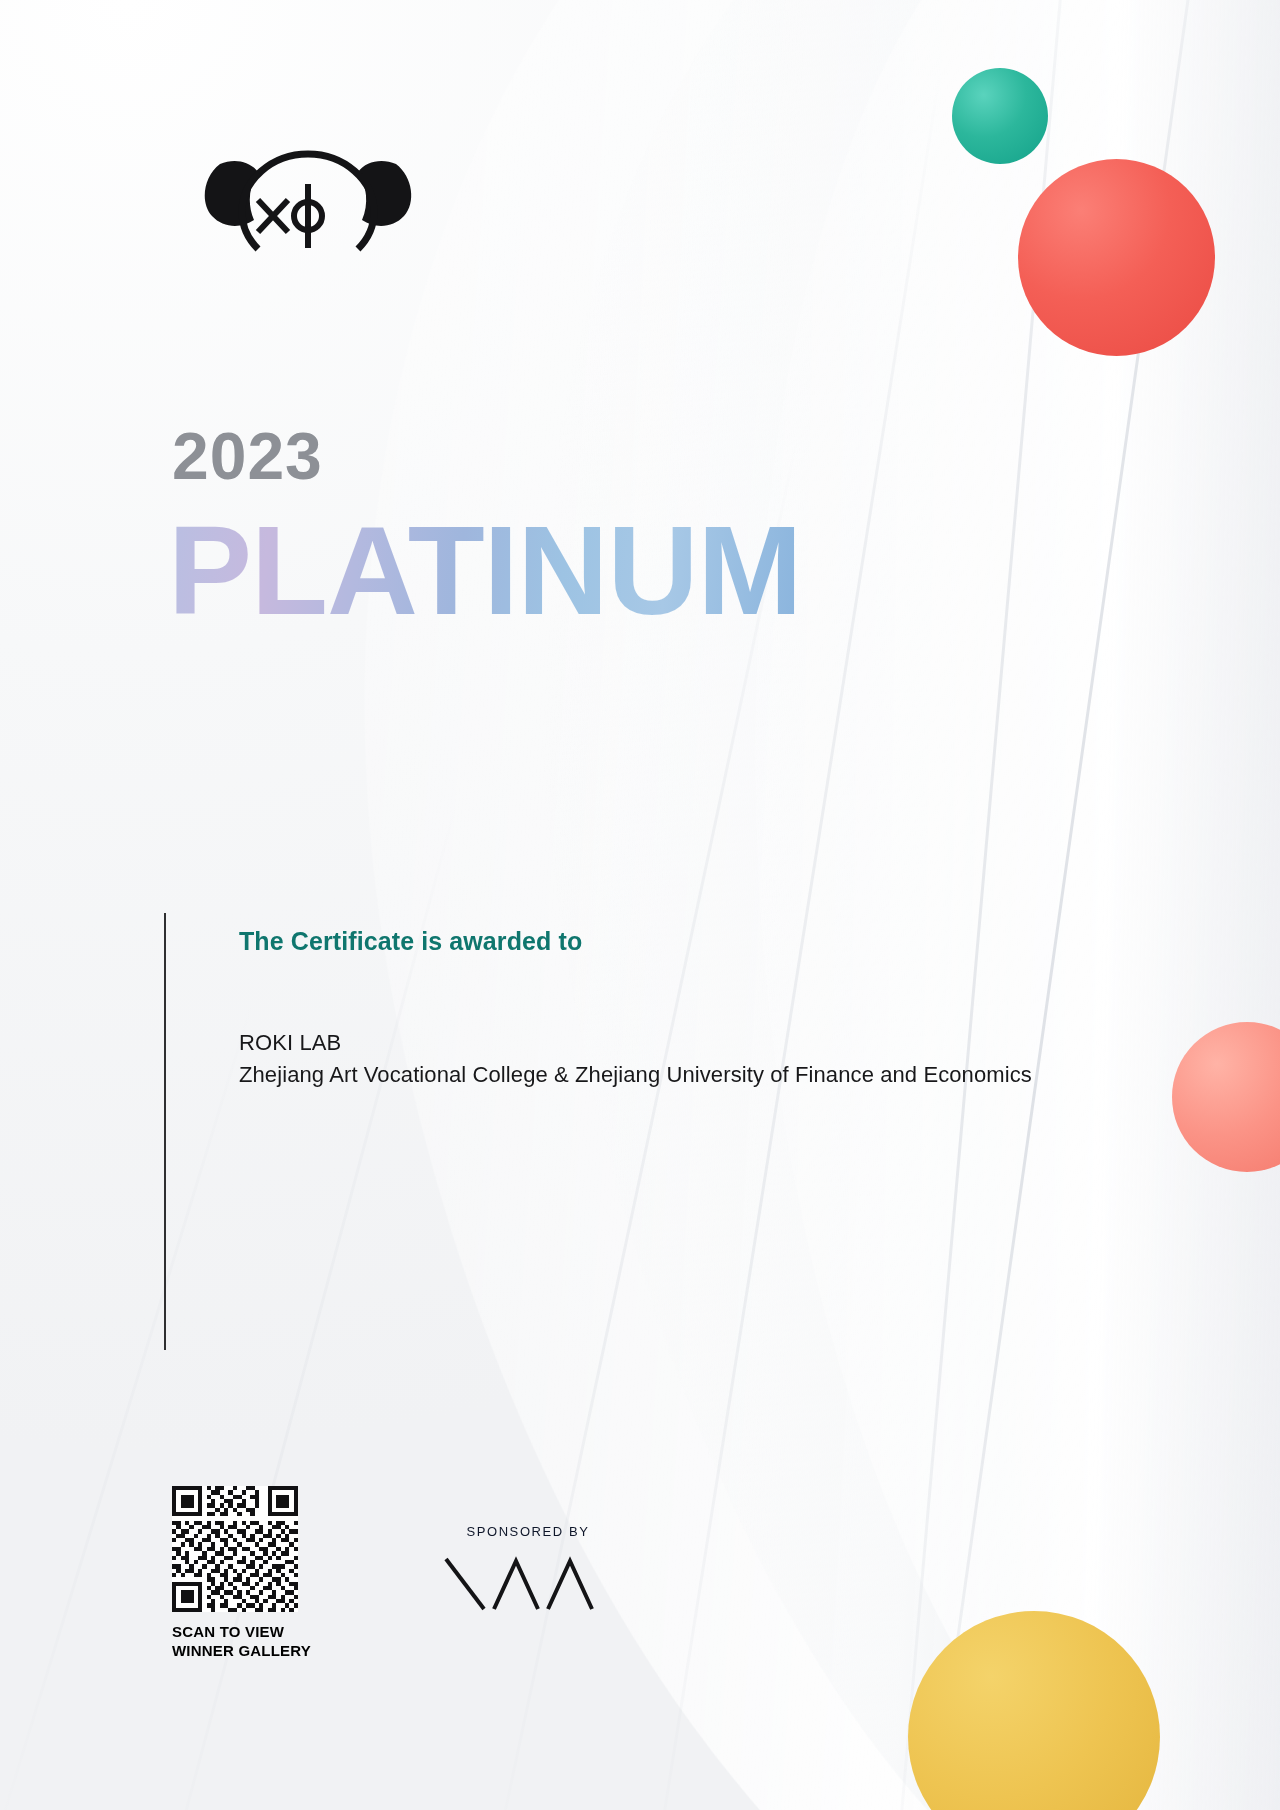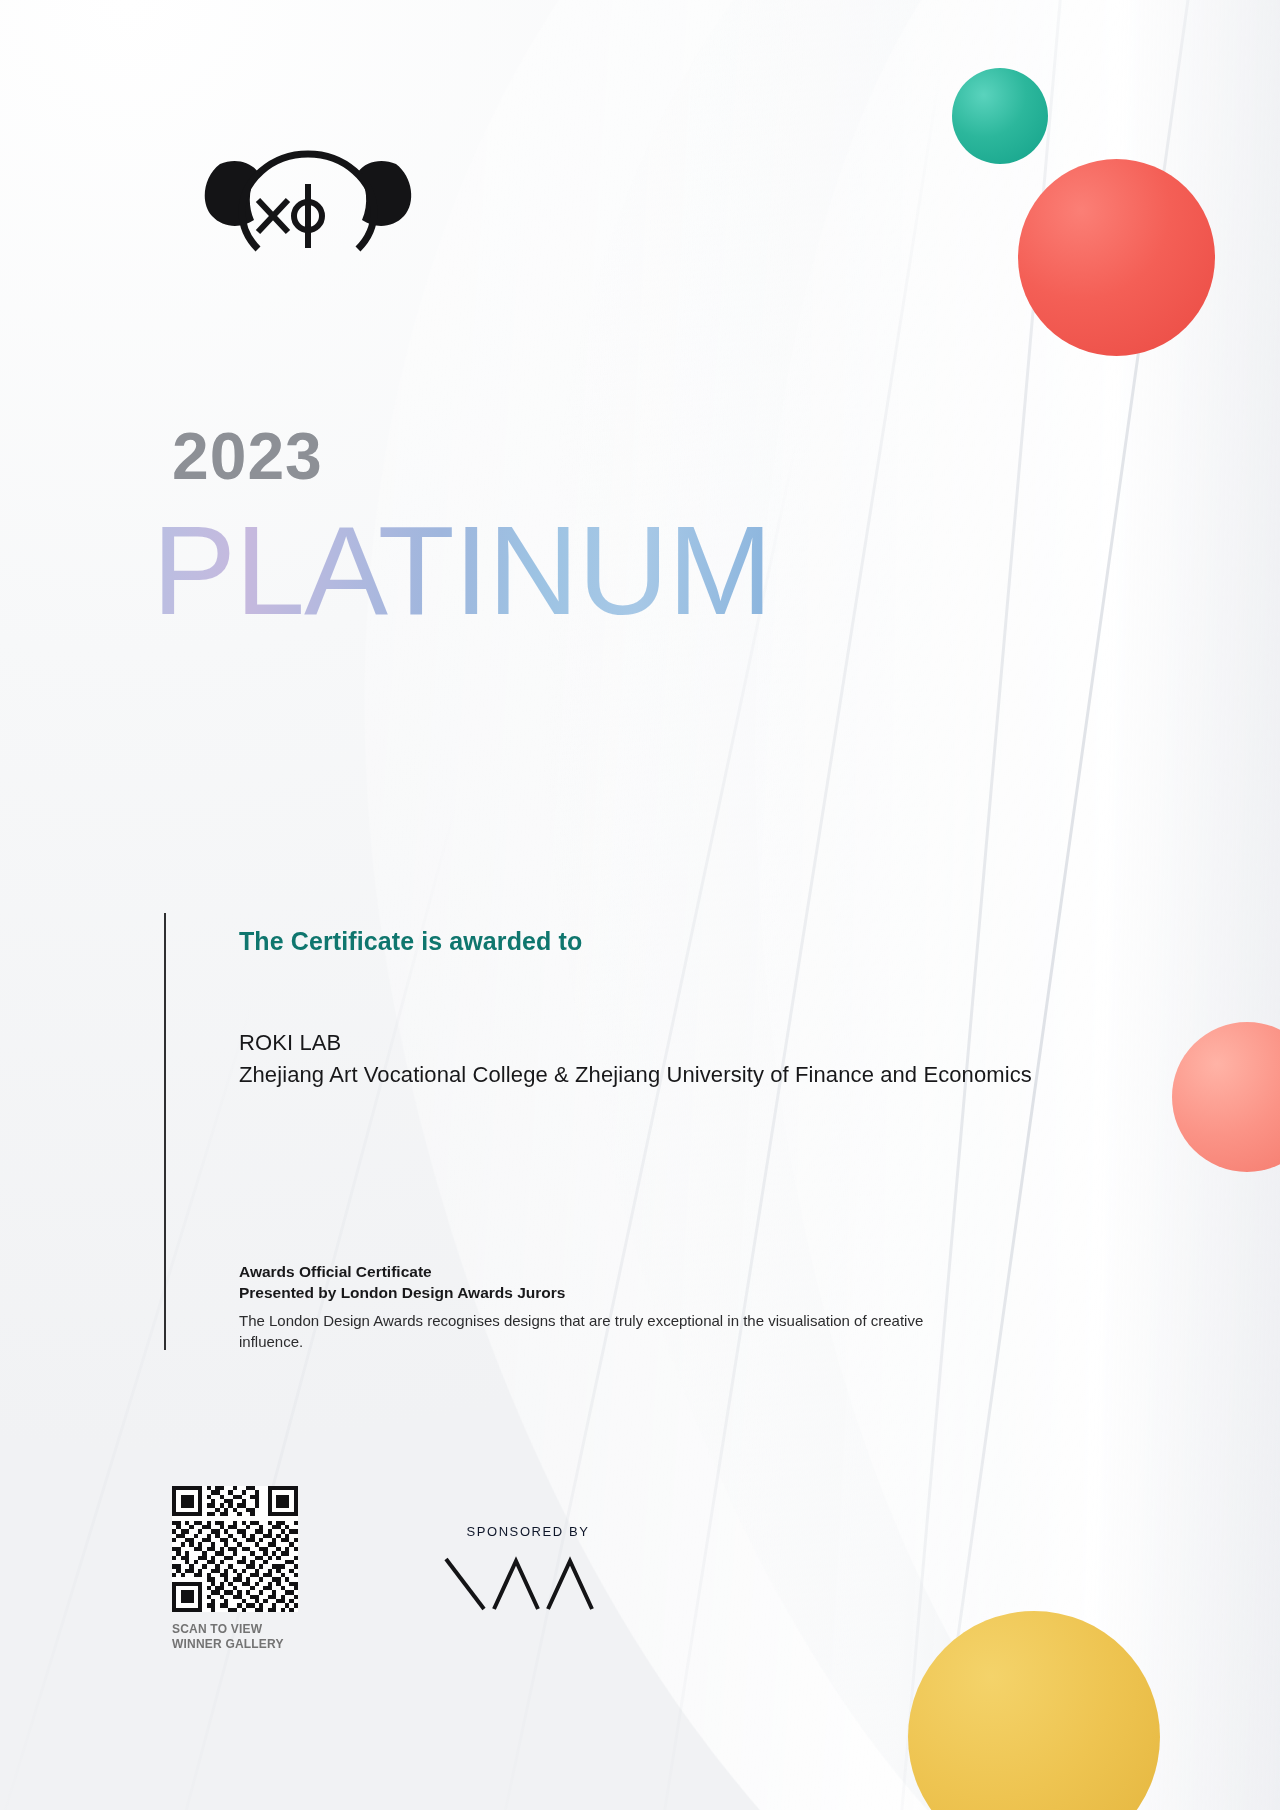--- a/index.html
+++ b/index.html
@@ -122,24 +122,24 @@
     position: absolute;
     left: 172px;
     top: 418px;
     font-size: 66px;
     font-weight: 700;
     color: #8d9096;
     letter-spacing: 1px;
   }
   .platinum {
     position: absolute;
-    left: 152px;
+    left: 168px;
     top: 508px;
     font-size: 126px;
-    font-weight: 400;
+    font-weight: 700;
     letter-spacing: -1px;
     line-height: 1;
     background: linear-gradient(97deg, #b9bfe2 0%, #c6b9de 16%, #b3b9df 30%, #9fb6dd 46%, #9dc3e3 62%, #a7c8e6 78%, #8ab4dd 100%);
     -webkit-background-clip: text;
     background-clip: text;
     color: transparent;
   }
   .winner {
     position: absolute;
     left: 176px;
@@ -211,23 +211,23 @@
     top: 1486px;
   }
   .qr-code {
     width: 126px;
     height: 126px;
     display: block;
     background: #ffffff;
   }
   .qr-caption {
     margin-top: 10px;
-    font-size: 12px;
-    font-weight: 700;
-    color: #737373;
+    font-size: 15px;
+    font-weight: 700;
+    color: #000000;
     line-height: 1.27;
     letter-spacing: 0.2px;
   }
 
   .sponsor {
     position: absolute;
     left: 438px;
     top: 1524px;
     text-align: center;
     width: 180px;
@@ -279,25 +279,20 @@
   <div class="year">2023</div>
   <div class="platinum">PLATINUM</div>
 
   <div class="award-rule"></div>
   <div class="awarded-to">The Certificate is awarded to</div>
   <div class="recipient">
     <div>ROKI LAB</div>
     <div>Zhejiang Art Vocational College &amp; Zhejiang University of Finance and Economics</div>
   </div>
 
-  <div class="footnote">
-    <div class="fn-strong">Awards Official Certificate</div>
-    <div class="fn-strong">Presented by London Design Awards Jurors</div>
-    <div class="fn-body">The London Design Awards recognises designs that are truly exceptional in the visualisation of creative influence.</div>
-  </div>
 
   <div class="qr-wrap">
     <svg class="qr-code" viewBox="0 0 29 29" shape-rendering="crispEdges">
       <rect width="29" height="29" fill="#ffffff"></rect>
       <g fill="#111113">
         <rect x="0" y="0" width="7" height="1"></rect>
           <rect x="0" y="6" width="7" height="1"></rect>
         <rect x="0" y="0" width="1" height="7"></rect>
           <rect x="6" y="0" width="1" height="7"></rect>
         <rect x="2" y="2" width="3" height="3"></rect>

